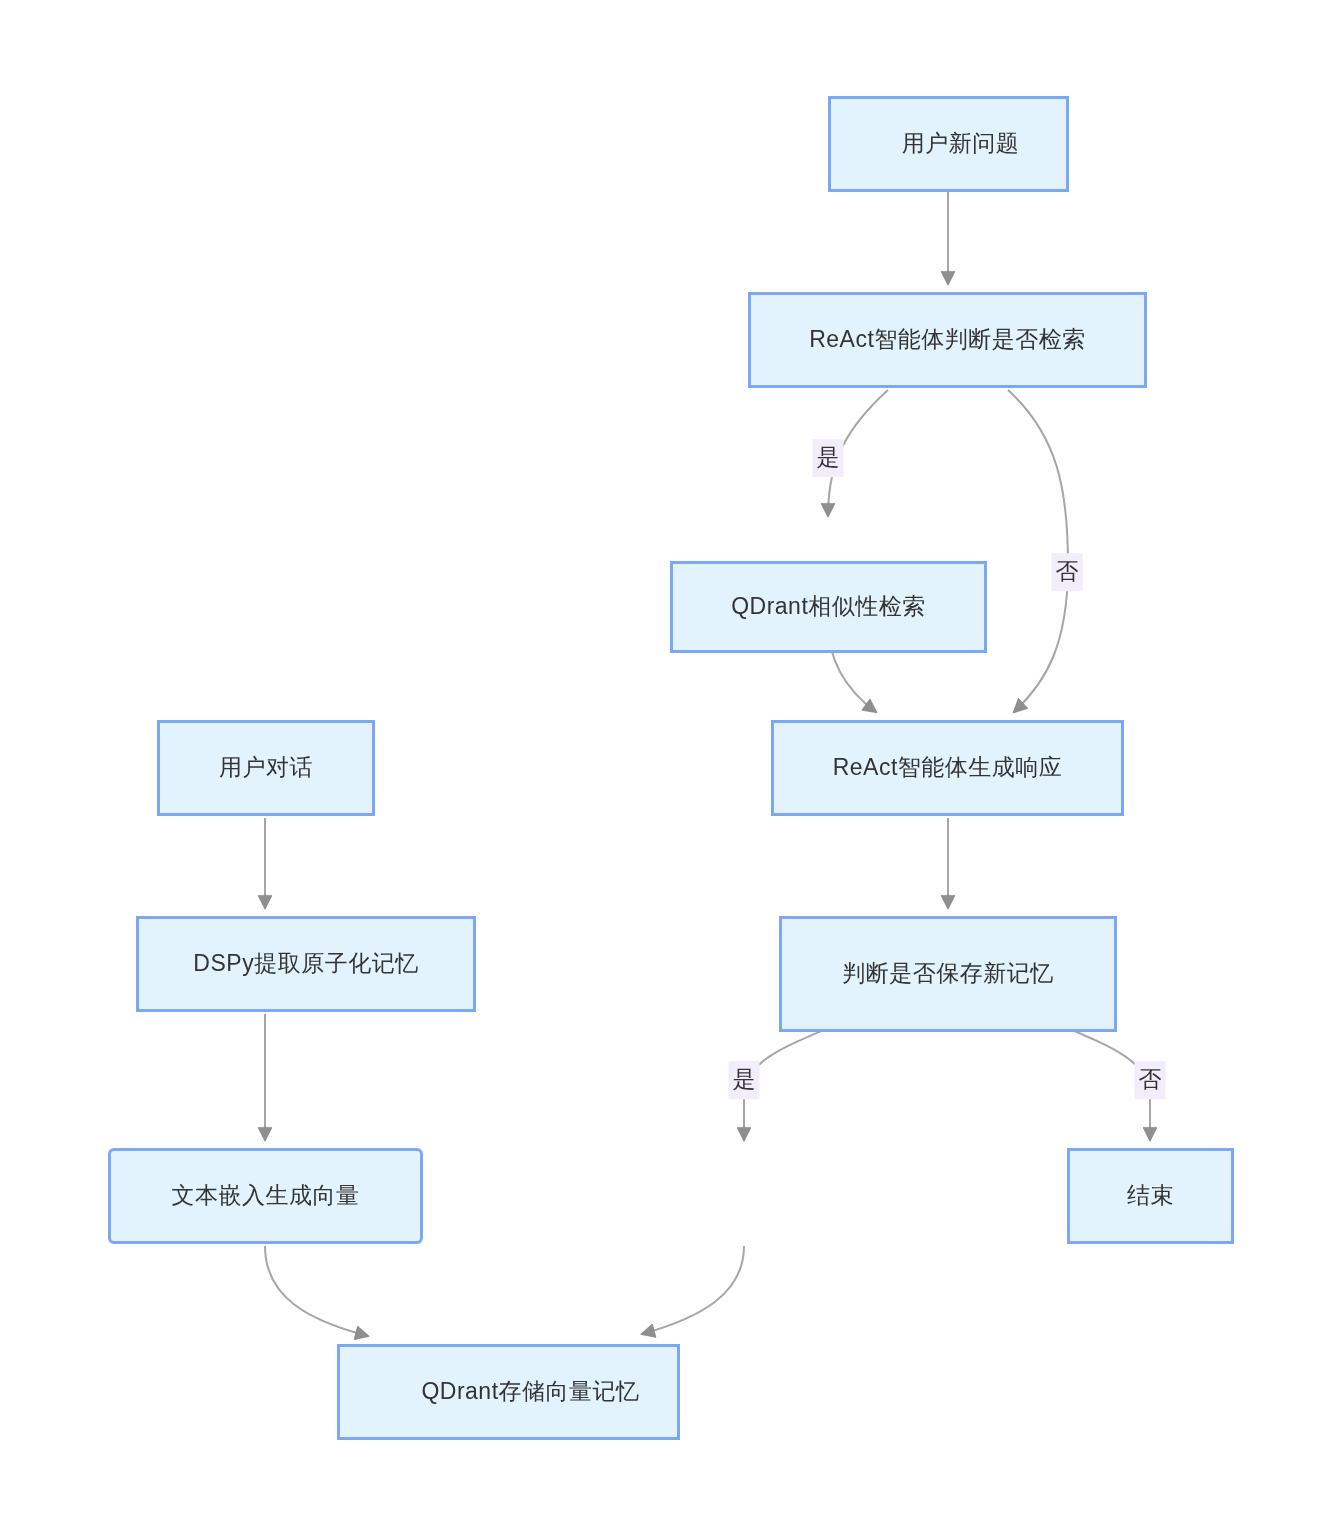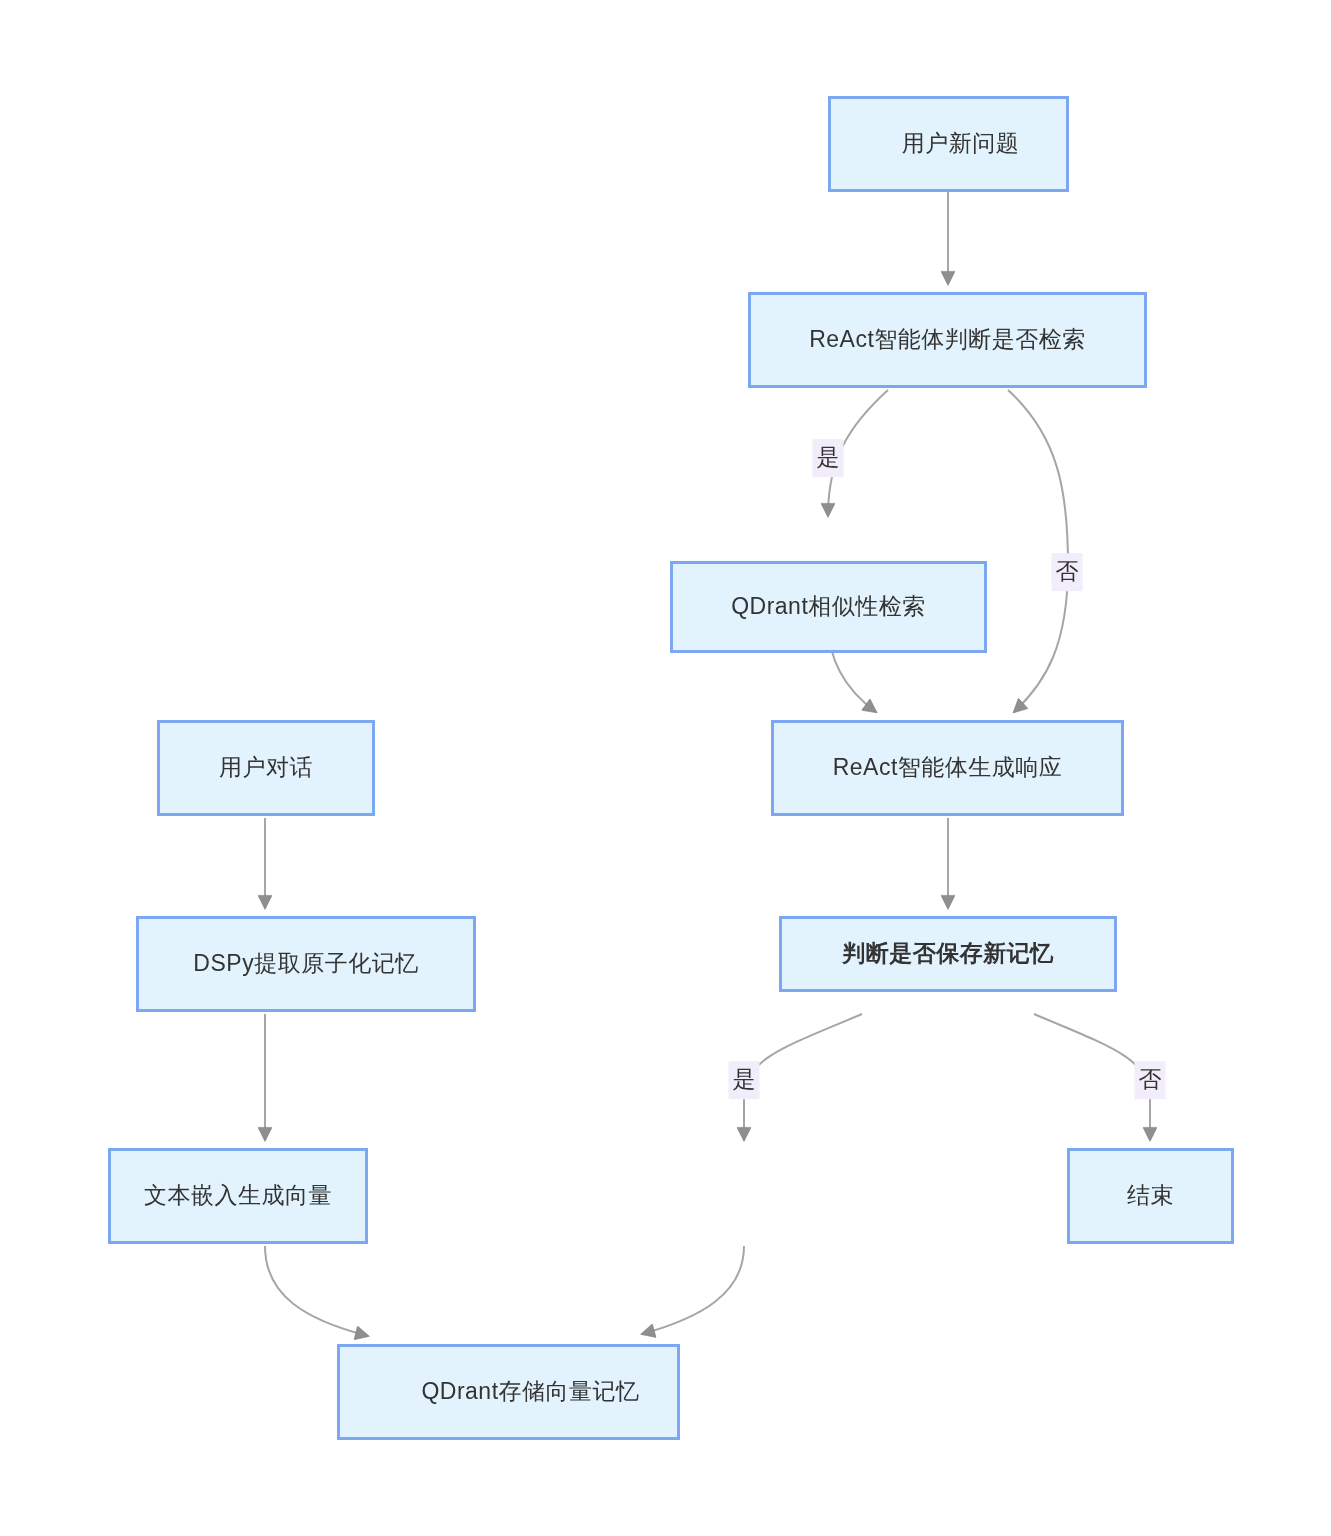--- a/index.html
+++ b/index.html
@@ -76,30 +76,30 @@
   </svg>
 
   <div class="node" style="left:828px; top:96px; width:241px; height:96px;padding-left:24px;">用户新问题</div>
 
   <div class="node" style="left:748px; top:292px; width:399px; height:96px;">ReAct智能体判断是否检索</div>
 
   <div class="node" style="left:670px; top:524px; width:317px; height:92px;margin-top:37px;">QDrant相似性检索</div>
 
   <div class="node" style="left:771px; top:720px; width:353px; height:96px;">ReAct智能体生成响应</div>
 
-  <div class="node" style="left:779px; top:916px; width:338px; height:76px;font-weight:bold;">判断是否保存新记忆</div>
+  <div class="node" style="left:779px; top:916px; width:338px; height:116px;">判断是否保存新记忆</div>
 
 
   <div class="node" style="left:157px; top:720px; width:218px; height:96px;">用户对话</div>
 
   <div class="node" style="left:1067px; top:1148px; width:167px; height:96px;">结束</div>
 
   <div class="node" style="left:96px; top:916px; width:340px; height:96px;margin-left:40px;">DSPy提取原子化记忆</div>
 
-  <div class="node" style="left:108px; top:1148px; width:260px; height:96px;">文本嵌入生成向量</div>
+  <div class="node" style="left:108px; top:1148px; width:315px; height:96px;border-radius:6px;">文本嵌入生成向量</div>
 
   <div class="node" style="left:337px; top:1344px; width:343px; height:96px;padding-left:44px;">QDrant存储向量记忆</div>
 
   <span class="edge-label" style="left:828px; top:458px;">是</span>
 
   <span class="edge-label" style="left:1067px; top:572px;">否</span>
 
   <span class="edge-label" style="left:744px; top:1080px;">是</span>
 
   <span class="edge-label" style="left:1150px; top:1080px;">否</span>

